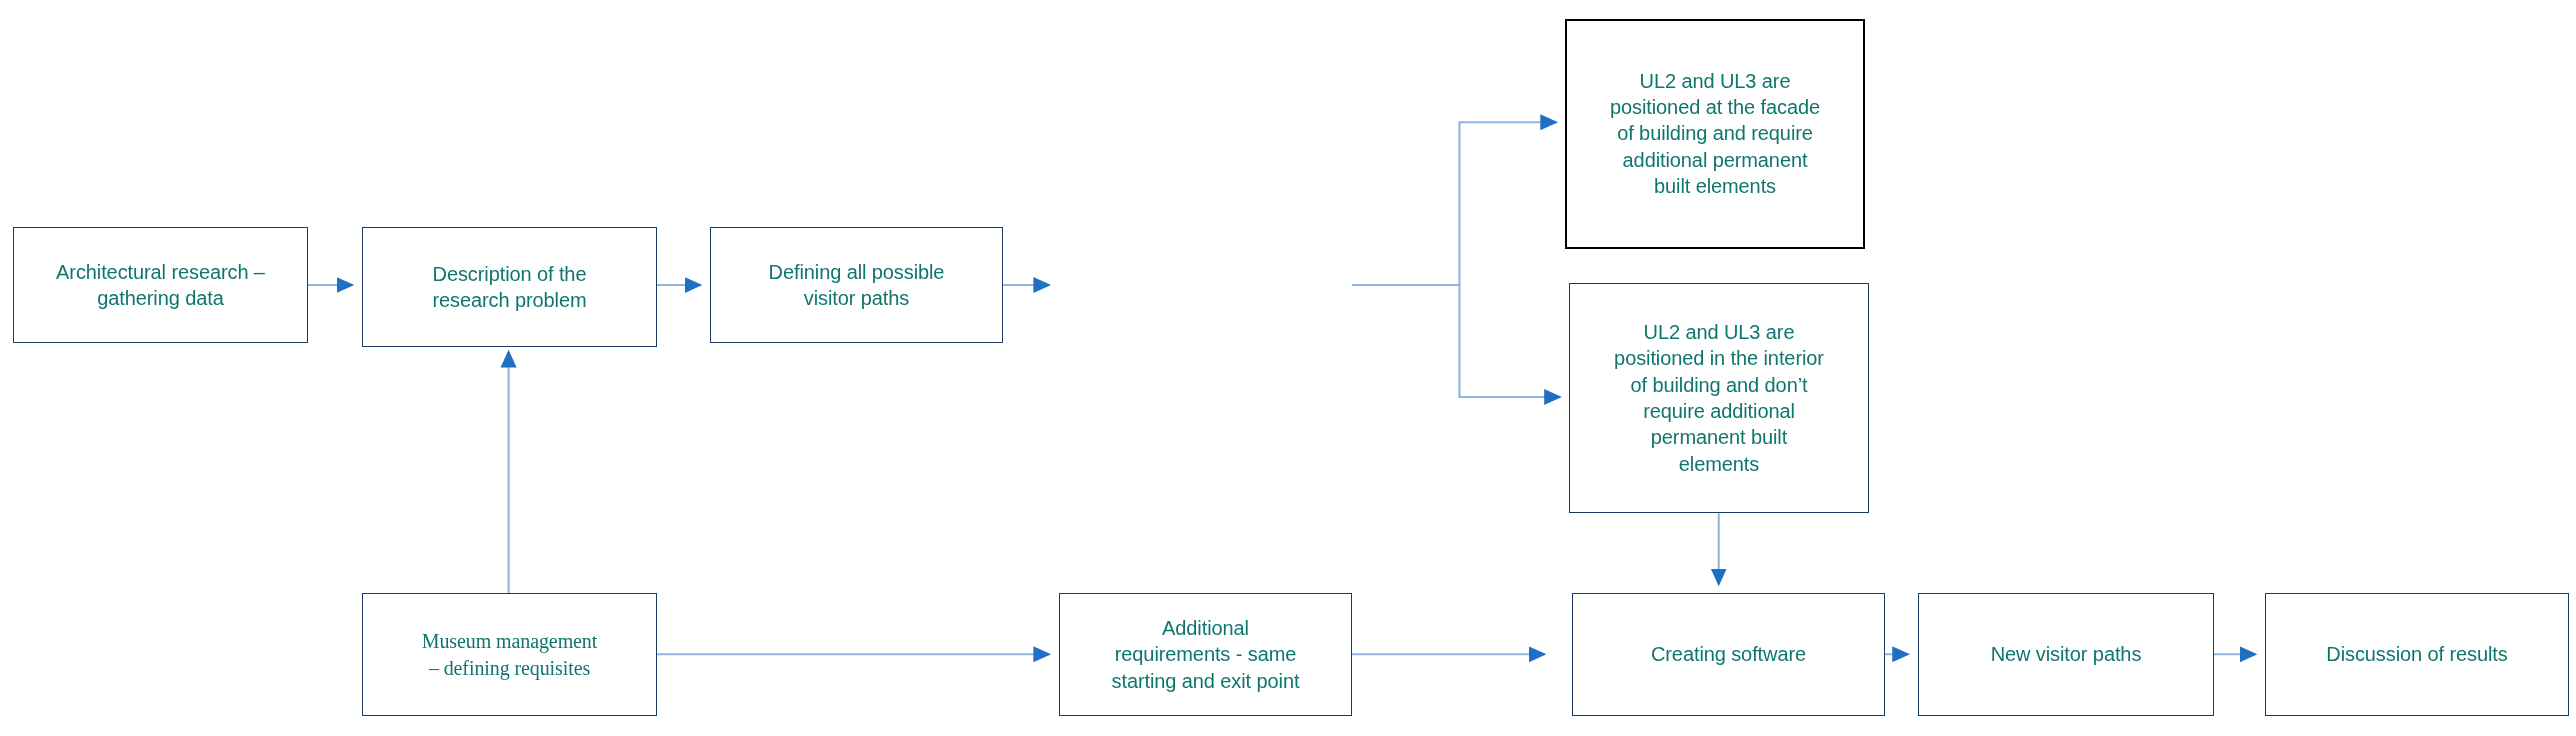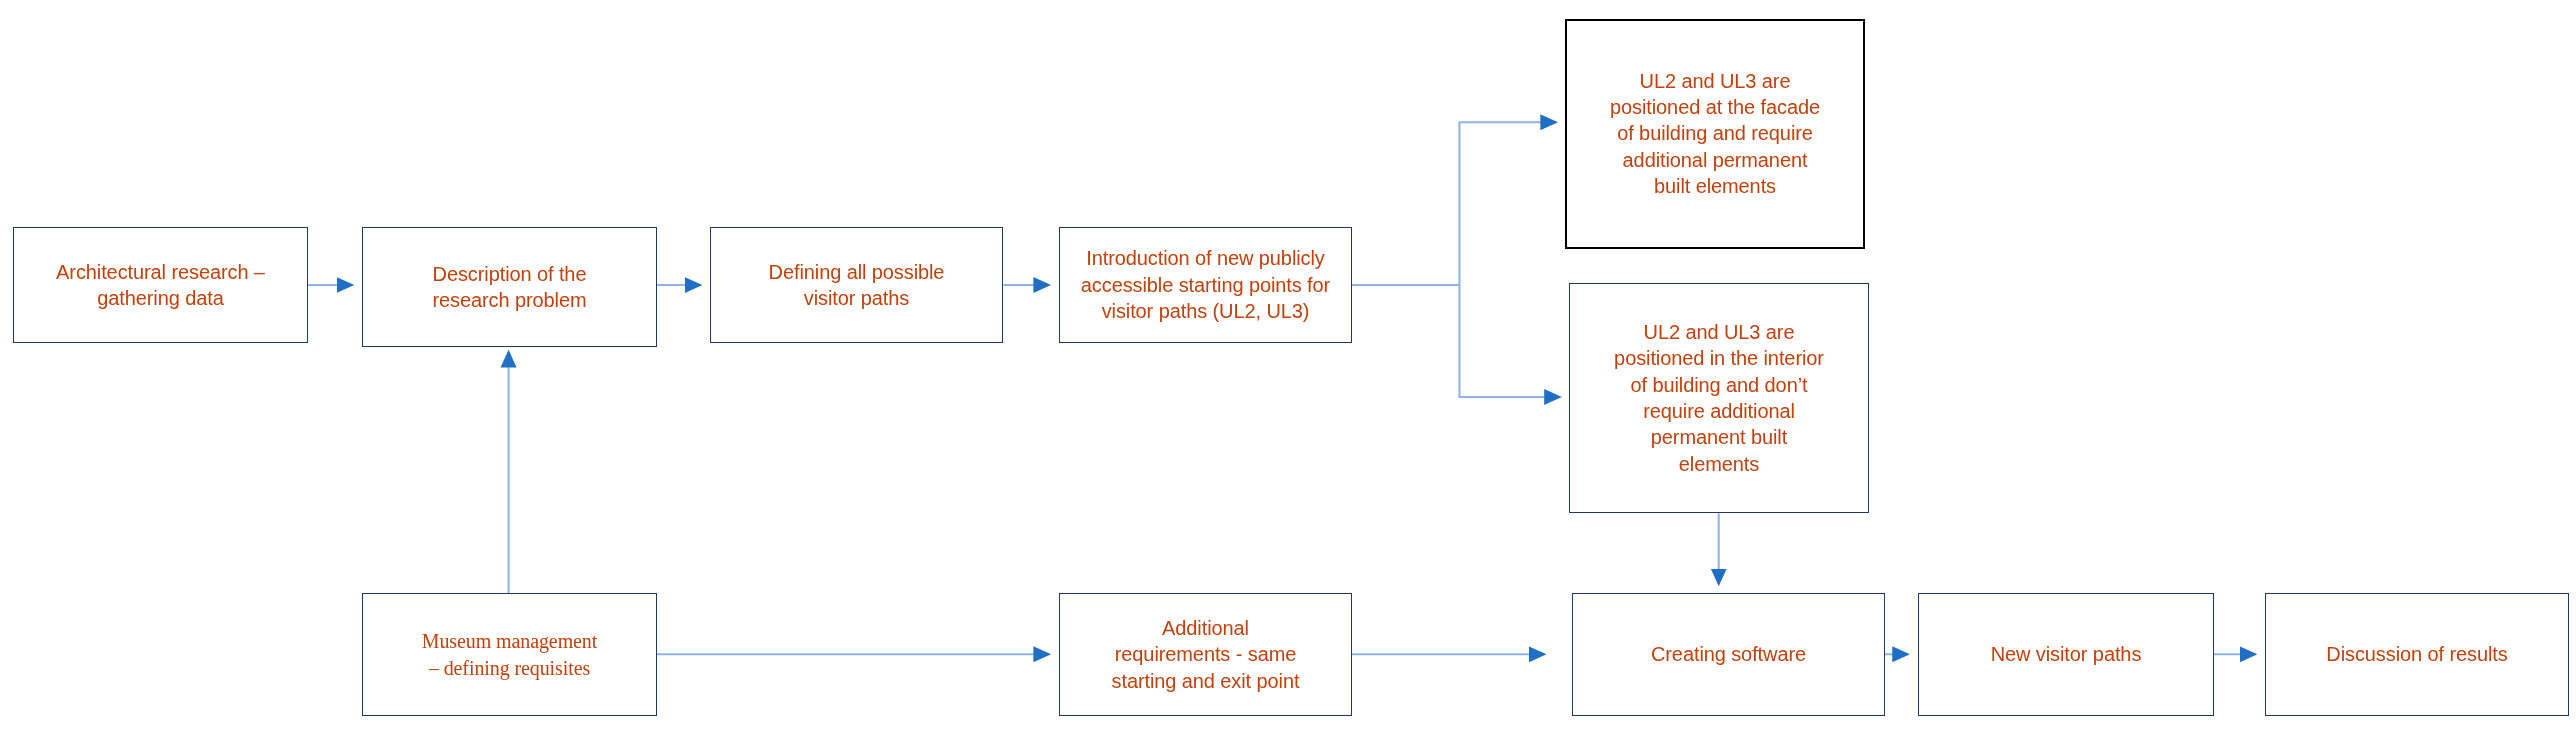--- a/index.html
+++ b/index.html
@@ -16,21 +16,21 @@
     overflow: hidden;
   }
   .node {
     position: absolute;
     box-sizing: border-box;
     background: #ffffff;
     display: flex;
     align-items: center;
     justify-content: center;
     text-align: center;
-    color: #c2410c;
+    color: #0f766e;
     line-height: 1.32;
     letter-spacing: -0.1px;
   }
   .node .label {
     display: block;
     width: 100%;
     padding: 0 6.4px;
     white-space: pre-line;
   }
   .n-blue  { border: 1.9px solid #1f3864; }
@@ -89,25 +89,20 @@
   <div class="node n-blue" style="left:362px; top:227px; width:295px; height:120px; font-size:20px;">
     <span class="label">Description of the
 research problem</span>
   </div>
 
   <div class="node n-blue" style="left:710px; top:227px; width:293px; height:116px; font-size:20px;align-items:center;">
     <span class="label">Defining all possible
 visitor paths</span>
   </div>
 
-  <div class="node n-blue" style="left:1059px; top:227px; width:293px; height:116px; font-size:20px;">
-    <span class="label">Introduction of new publicly
-accessible starting points for
-visitor paths (UL2, UL3)</span>
-  </div>
 
   <div class="node n-black" style="left:1565px; top:18.7px; width:300px; height:230px; font-size:20px;">
     <span class="label">UL2 and UL3 are
 positioned at the facade
 of building and require
 additional permanent
 built elements</span>
   </div>
 
   <div class="node n-blue" style="left:1569px; top:283px; width:300px; height:230px; font-size:20px;">

